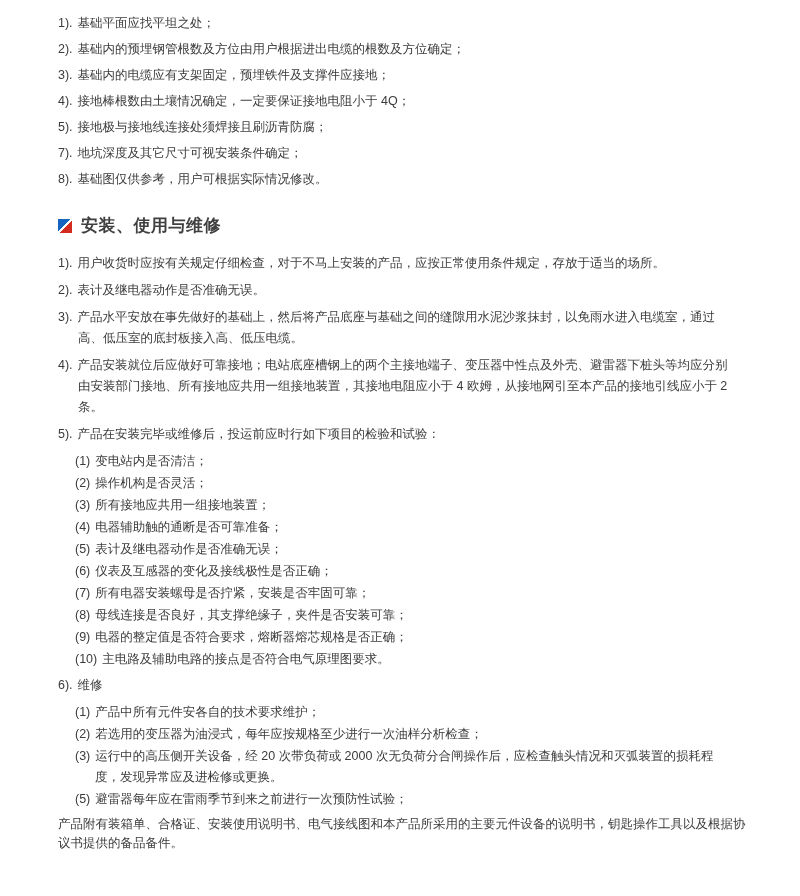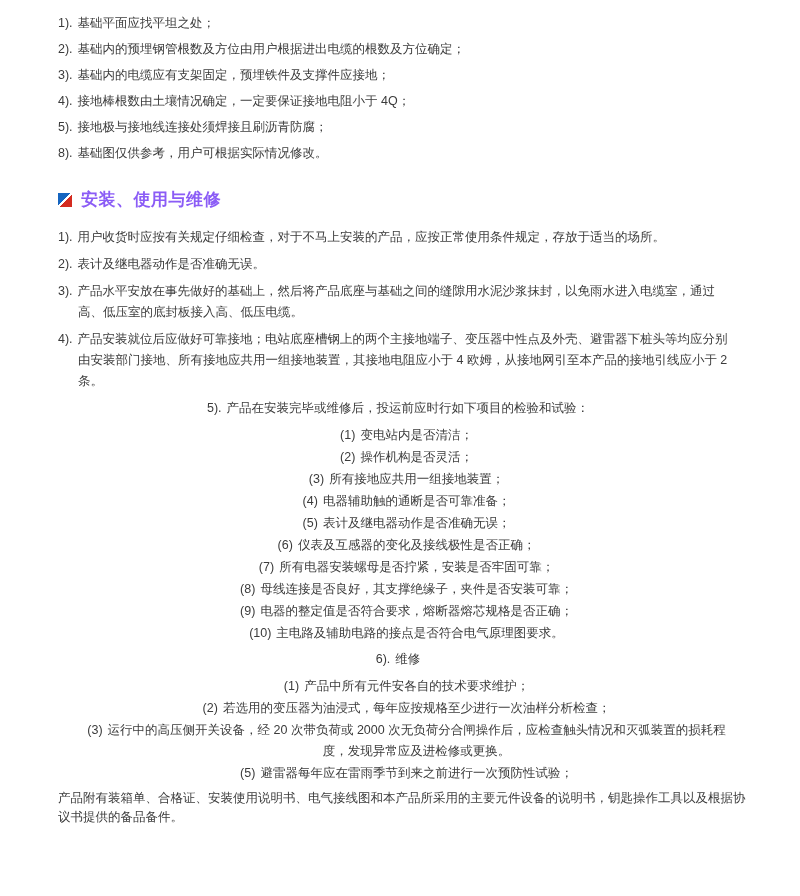--- a/index.html
+++ b/index.html
@@ -15,48 +15,49 @@
   
   .li { padding-left: 20px; text-indent: -20px; line-height: 21px; margin: 0 8px 5px 0; }
   .num { padding-right: 5px; white-space: nowrap; }
 
   .top-list { margin-bottom: 0; }
 
   h2.section-title {
     display: flex; align-items: center; gap: 9px;
     margin: 24px 0 16px 0;
     font-size: 17px; font-weight: bold;
-    color: #8b5cf6;
+    color: #404040;
     letter-spacing: 0.5px;
   }
   .flag-icon {
     width: 14px; height: 14px; flex: 0 0 14px;
     background: linear-gradient(135deg, #1565c0 0 45%, #ffffff 45% 55%, #d42b20 55% 100%);
   }
 
   .intro { line-height: 21px; margin: 0 0 7px 0; }
 
   .install .li { margin-bottom: 6px; }
   .subs { margin-left: 17px; }
   .subs .li { margin-bottom: 1px; line-height: 21px; }
-  .install .group { margin-bottom: 5px; text-align: center; }
+  .install .group { margin-bottom: 5px; }
 
   .closing { line-height: 19px; margin: 5px 0 0 0; }
 </style>
 </head>
 <body>
 
 <div class="doc">
 
   <div class="top-list">
     <p class="li"><span class="num">1).</span><span>基础平面应找平坦之处；</span></p>
     <p class="li"><span class="num">2).</span><span>基础内的预埋钢管根数及方位由用户根据进出电缆的根数及方位确定；</span></p>
     <p class="li"><span class="num">3).</span><span>基础内的电缆应有支架固定，预埋铁件及支撑件应接地；</span></p>
     <p class="li"><span class="num">4).</span><span>接地棒根数由土壤情况确定，一定要保证接地电阻小于 4Q；</span></p>
     <p class="li"><span class="num">5).</span><span>接地极与接地线连接处须焊接且刷沥青防腐；</span></p>
+    <p class="li"><span class="num">7).</span><span>地坑深度及其它尺寸可视安装条件确定；</span></p>
     <p class="li"><span class="num">8).</span><span>基础图仅供参考，用户可根据实际情况修改。</span></p>
   </div>
 
   <h2 class="section-title">
     <span class="flag-icon"></span>
     <span>安装、使用与维修</span>
   </h2>
 
 
   <div class="install">

